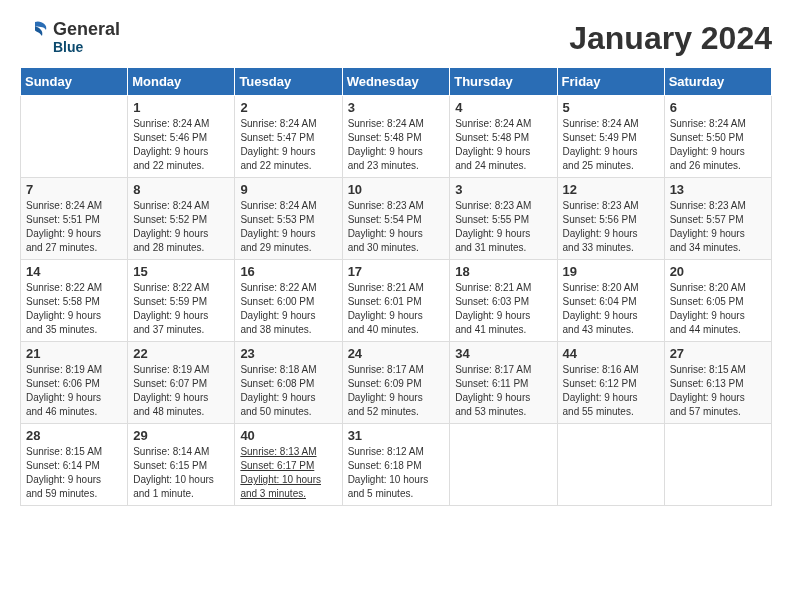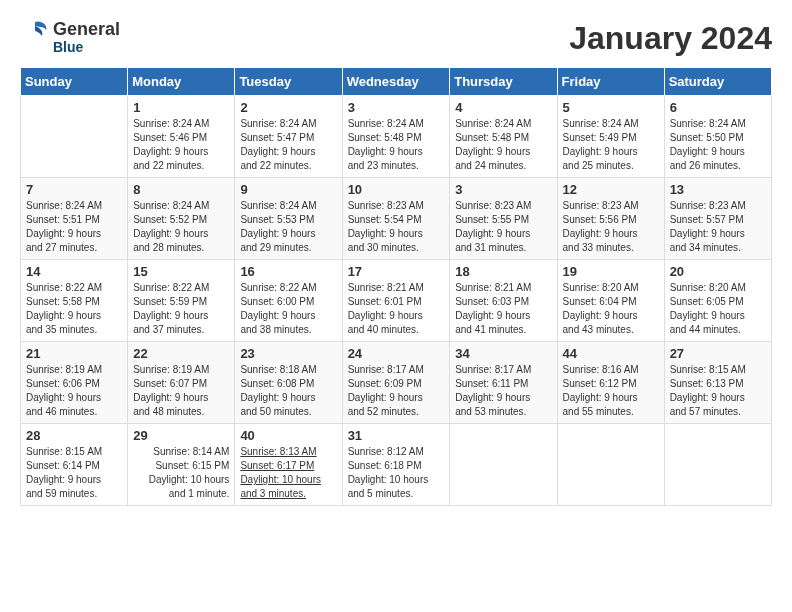--- a/index.html
+++ b/index.html
@@ -310,21 +310,21 @@
       <tr>
         <td>
           <span class="day-number">28</span>
           <div class="day-info" style="white-space: pre-line;">Sunrise: 8:15 AM
 Sunset: 6:14 PM
 Daylight: 9 hours
 and 59 minutes.</div>
         </td>
         <td>
           <span class="day-number">29</span>
-          <div class="day-info" style="white-space: pre-line; text-align: right;">Sunrise: 8:14 AM
+          <div class="day-info" style="white-space: pre-line;">Sunrise: 8:14 AM
 Sunset: 6:15 PM
 Daylight: 10 hours
 and 1 minute.</div>
         </td>
         <td>
           <span class="day-number">40</span>
           <div class="day-info" style="white-space: pre-line; text-decoration: underline;">Sunrise: 8:13 AM
 Sunset: 6:17 PM
 Daylight: 10 hours
 and 3 minutes.</div>

